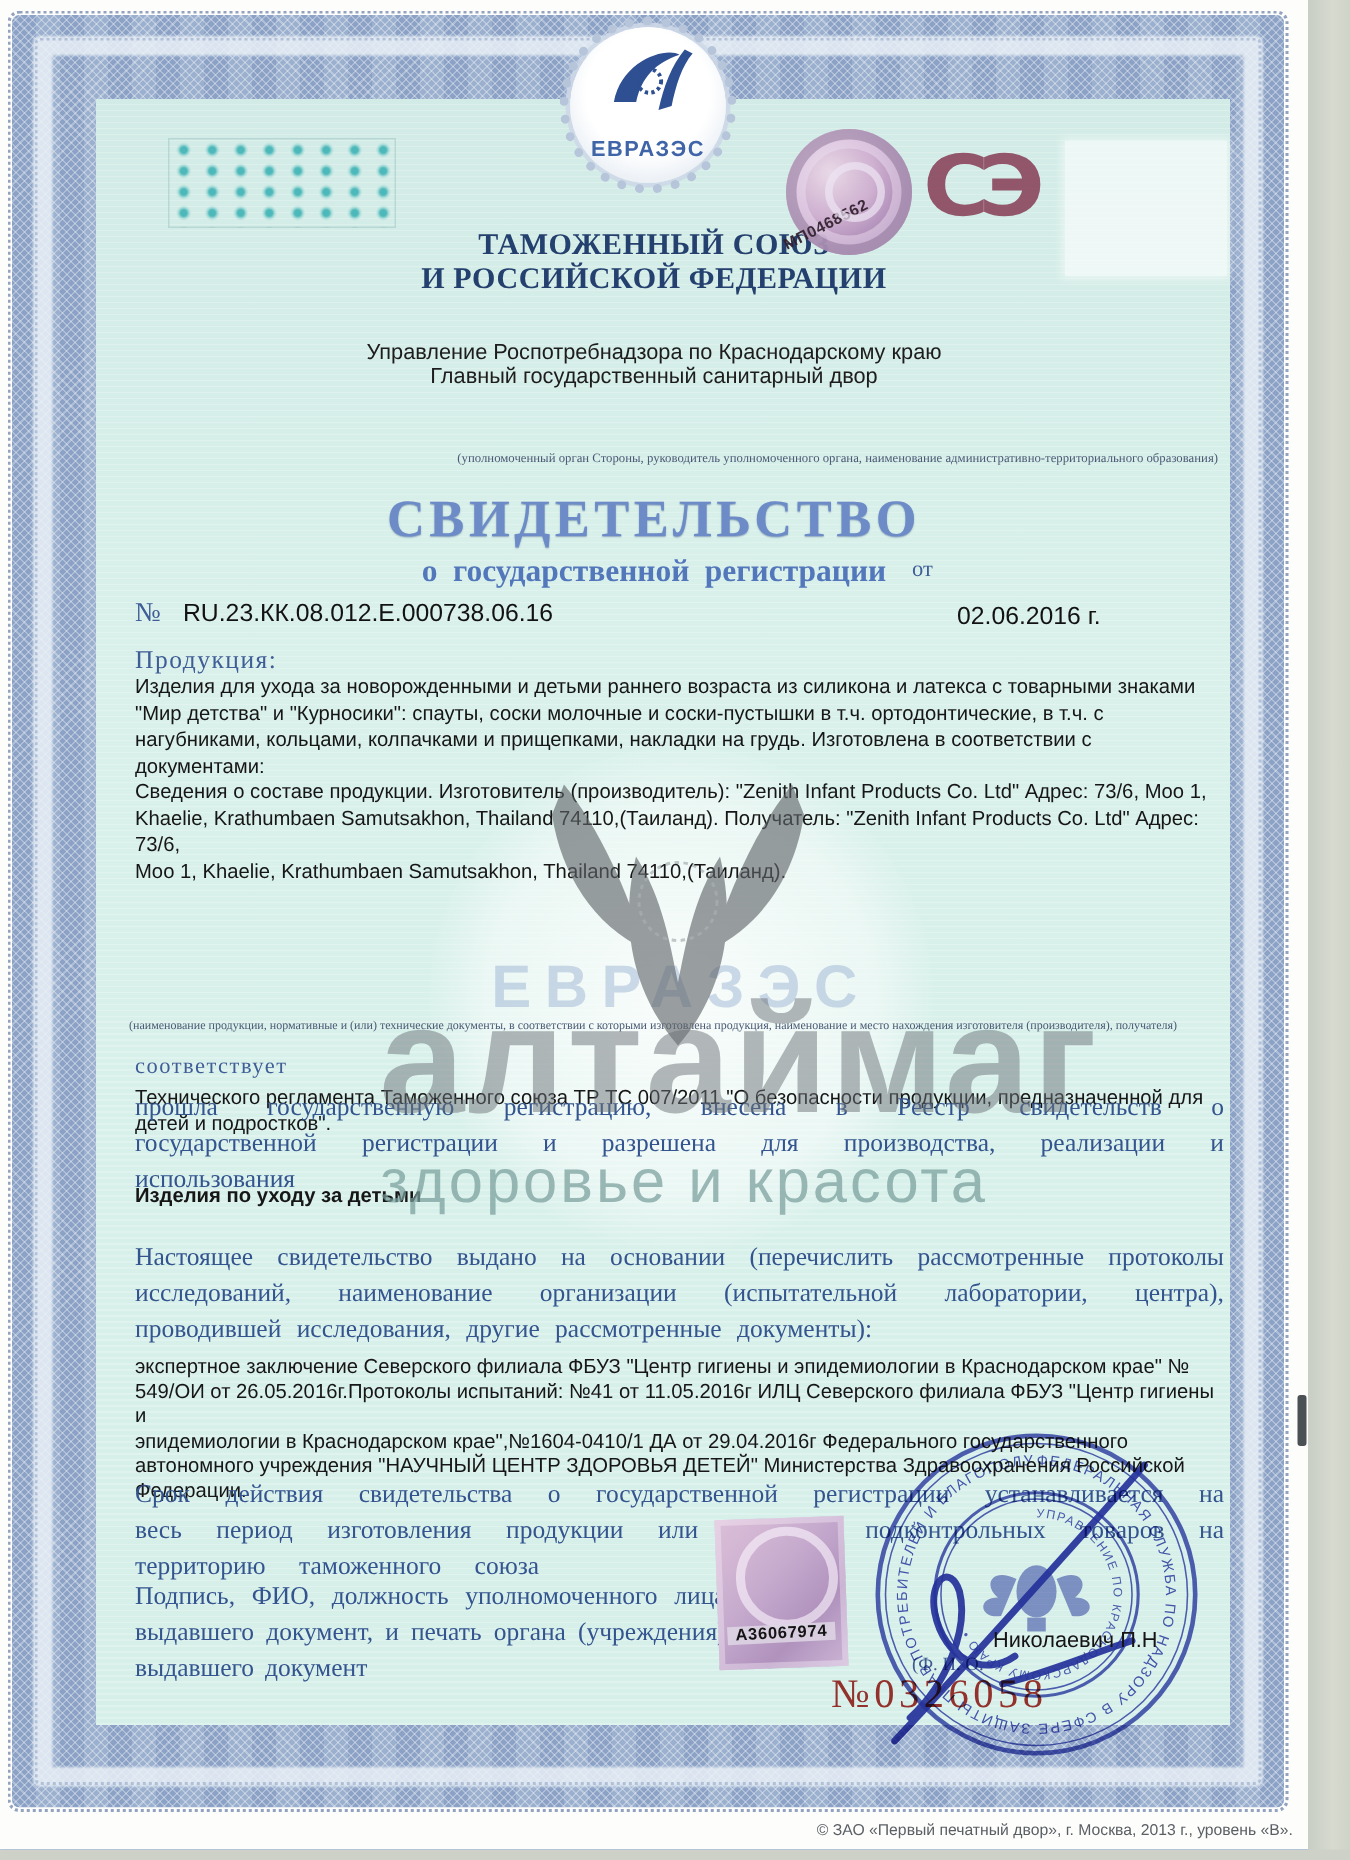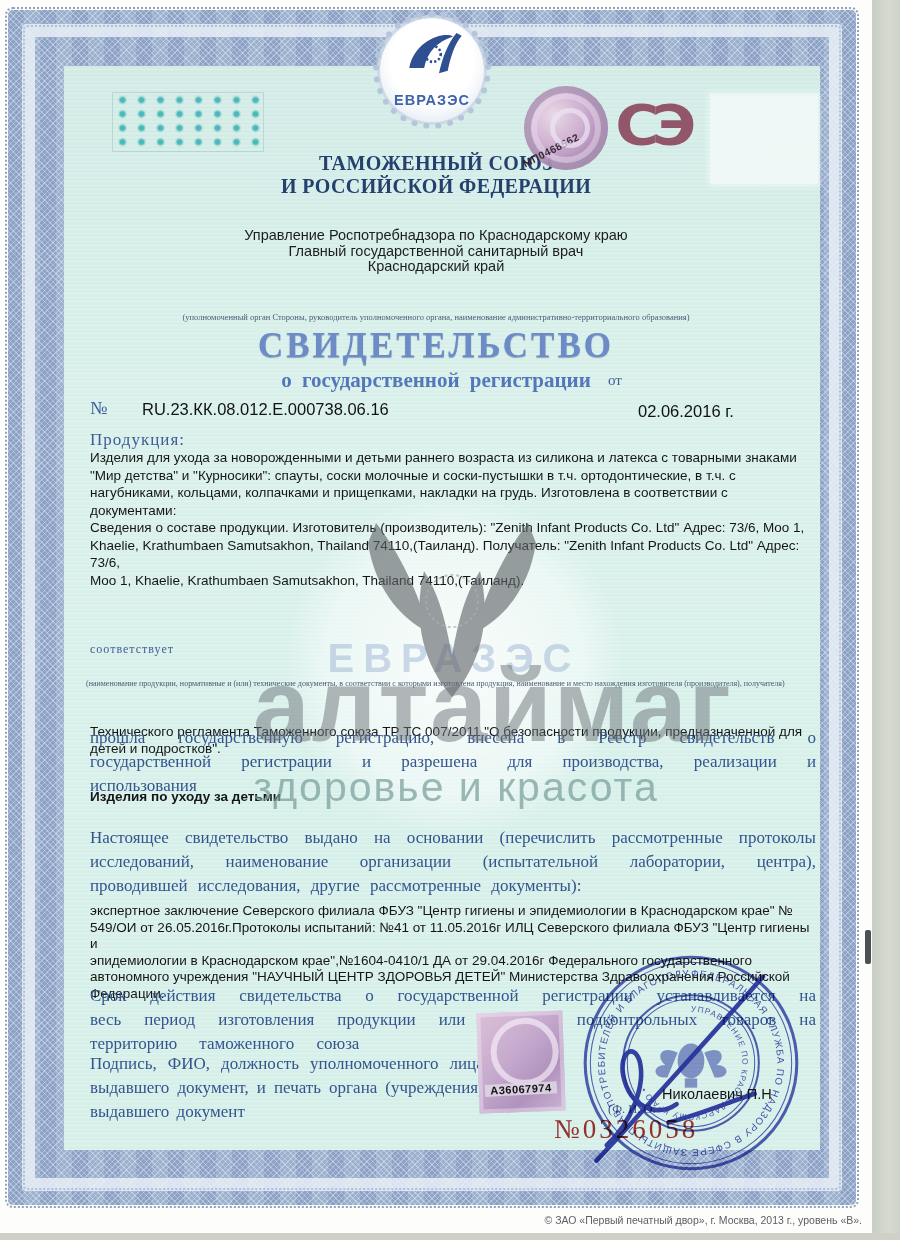--- a/index.html
+++ b/index.html
@@ -102,30 +102,29 @@
     </div>
     <div class="abs se-logo">СЭ</div>
     <div class="abs emboss"></div>
 
     <div class="abs ctr z3" style="top:152px;">
       <div class="org-line">ТАМОЖЕННЫЙ СОЮЗ</div>
       <div class="org-line">И РОССИЙСКОЙ ФЕДЕРАЦИИ</div>
     </div>
     <div class="abs ctr z3" style="top:228px;">
       <div class="auth-line">Управление Роспотребнадзора по Краснодарскому краю</div>
-      <div class="auth-line">Главный государственной санитарный врач</div>
-      <div class="auth-line">Краснодарский край</div>
-    </div>
-    <div class="abs ctr cap z3" style="top:312px;">(уполномоченный орган Стороны, руководитель уполномоченного органа, наименование административно-территориального образования)</div>
+      <div class="auth-line">Главный государственный санитарный двор</div>
+    </div>
+    <div class="abs ctr cap z3" style="top:300px;text-align:right;">(уполномоченный орган Стороны, руководитель уполномоченного органа, наименование административно-территориального образования)</div>
 
     <div class="abs ctr title-main z3" style="top:326px;">СВИДЕТЕЛЬСТВО</div>
     <div class="abs ctr title-sub z3" style="top:368px;">о государственной регистрации</div>
 
     <div class="abs lbl z3" style="left:90px;top:398px;font-size:18px;">№</div>
-    <div class="abs z3" style="left:122px;top:400px;font-size:16.5px;color:#121212;margin-left:20px;">RU.23.КК.08.012.Е.000738.06.16</div>
+    <div class="abs z3" style="left:122px;top:400px;font-size:16.5px;color:#121212;">RU.23.КК.08.012.Е.000738.06.16</div>
     <div class="abs lbl z3" style="left:608px;top:372px;font-size:15px;">от</div>
     <div class="abs z3" style="left:638px;top:402px;font-size:16.5px;color:#121212;">02.06.2016 г.</div>
 
     <div class="abs lbl z3" style="left:90px;top:430px;letter-spacing:1px;">Продукция:</div>
     <div class="abs black-par z3" style="left:90px;top:449px;width:726px;">Изделия для ухода за новорожденными и детьми раннего возраста из силикона и латекса с товарными знаками
 "Мир детства" и "Курносики": спауты, соски молочные и соски-пустышки в т.ч. ортодонтические, в т.ч. с
 нагубниками, кольцами, колпачками и прищепками, накладки на грудь. Изготовлена в соответствии с документами:
 Сведения о составе продукции. Изготовитель (производитель): "Zenith Infant Products Co. Ltd" Адрес: 73/6, Moo 1,
 Khaelie, Krathumbaen Samutsakhon, Thailand 74110,(Таиланд).  Получатель: "Zenith Infant Products Co. Ltd" Адрес: 73/6,
 Moo 1, Khaelie, Krathumbaen Samutsakhon, Thailand 74110,(Таиланд).</div>
@@ -136,21 +135,21 @@
     <svg class="abs wm-logo wm-layer" width="256" height="200" viewBox="0 0 256 200">
       <g fill="#5f6468">
         <path d="M128,192 C100,160 88,116 100,66 C118,94 123,126 128,150 C133,126 138,94 156,66 C168,116 156,160 128,192 Z"></path>
         <path d="M52,18 C76,48 94,88 106,128 C72,112 50,78 44,38 Z"></path>
         <path d="M204,18 C180,48 162,88 150,128 C184,112 206,78 212,38 Z"></path>
       </g>
       <circle cx="128" cy="96" r="26" fill="none" stroke="#7a8388" stroke-width="2" stroke-dasharray="3 3" opacity=".7"></circle>
     </svg>
 
     <div class="abs cap z3" style="left:86px;top:679px;width:732px;font-size:8px;">(наименование продукции, нормативные и (или) технические документы, в соответствии с которыми изготовлена продукция, наименование и место нахождения изготовителя (производителя), получателя)</div>
-    <div class="abs lbl z3" style="left:90px;top:642px;font-size:12px;letter-spacing:1px;">соответствует</div>
+    <div class="abs lbl z3" style="left:90px;top:703px;font-size:15px;letter-spacing:1px;">соответствует</div>
     <div class="abs z3" style="left:90px;top:723px;width:726px;font-size:13.5px;line-height:17px;color:#161616;">Технического регламента Таможенного союза ТР ТС 007/2011 "О безопасности продукции, предназначенной для детей и подростков".</div>
 
     <div class="abs blue-par z3" style="left:90px;top:726px;width:726px;word-spacing:24px;">прошла государственную регистрацию, внесена в Реестр свидетельств о государственной регистрации и разрешена для производства, реализации и использования</div>
     <div class="abs z3" style="left:90px;top:789px;font-size:13.5px;font-weight:bold;color:#161616;">Изделия по уходу за детьми</div>
 
     <div class="abs wm-brand wm-layer">алтаймаг</div>
     <div class="abs wm-tag wm-layer">здоровье и красота</div>
 
     <div class="abs blue-par z3" style="left:90px;top:826px;width:726px;word-spacing:6px;">Настоящее свидетельство выдано на основании (перечислить рассмотренные протоколы исследований, наименование организации (испытательной лаборатории, центра), проводившей исследования, другие рассмотренные документы):</div>
     <div class="abs black-par z3" style="left:90px;top:903px;width:726px;line-height:16.5px;">экспертное заключение Северского филиала ФБУЗ "Центр гигиены и эпидемиологии в Краснодарском крае" №

